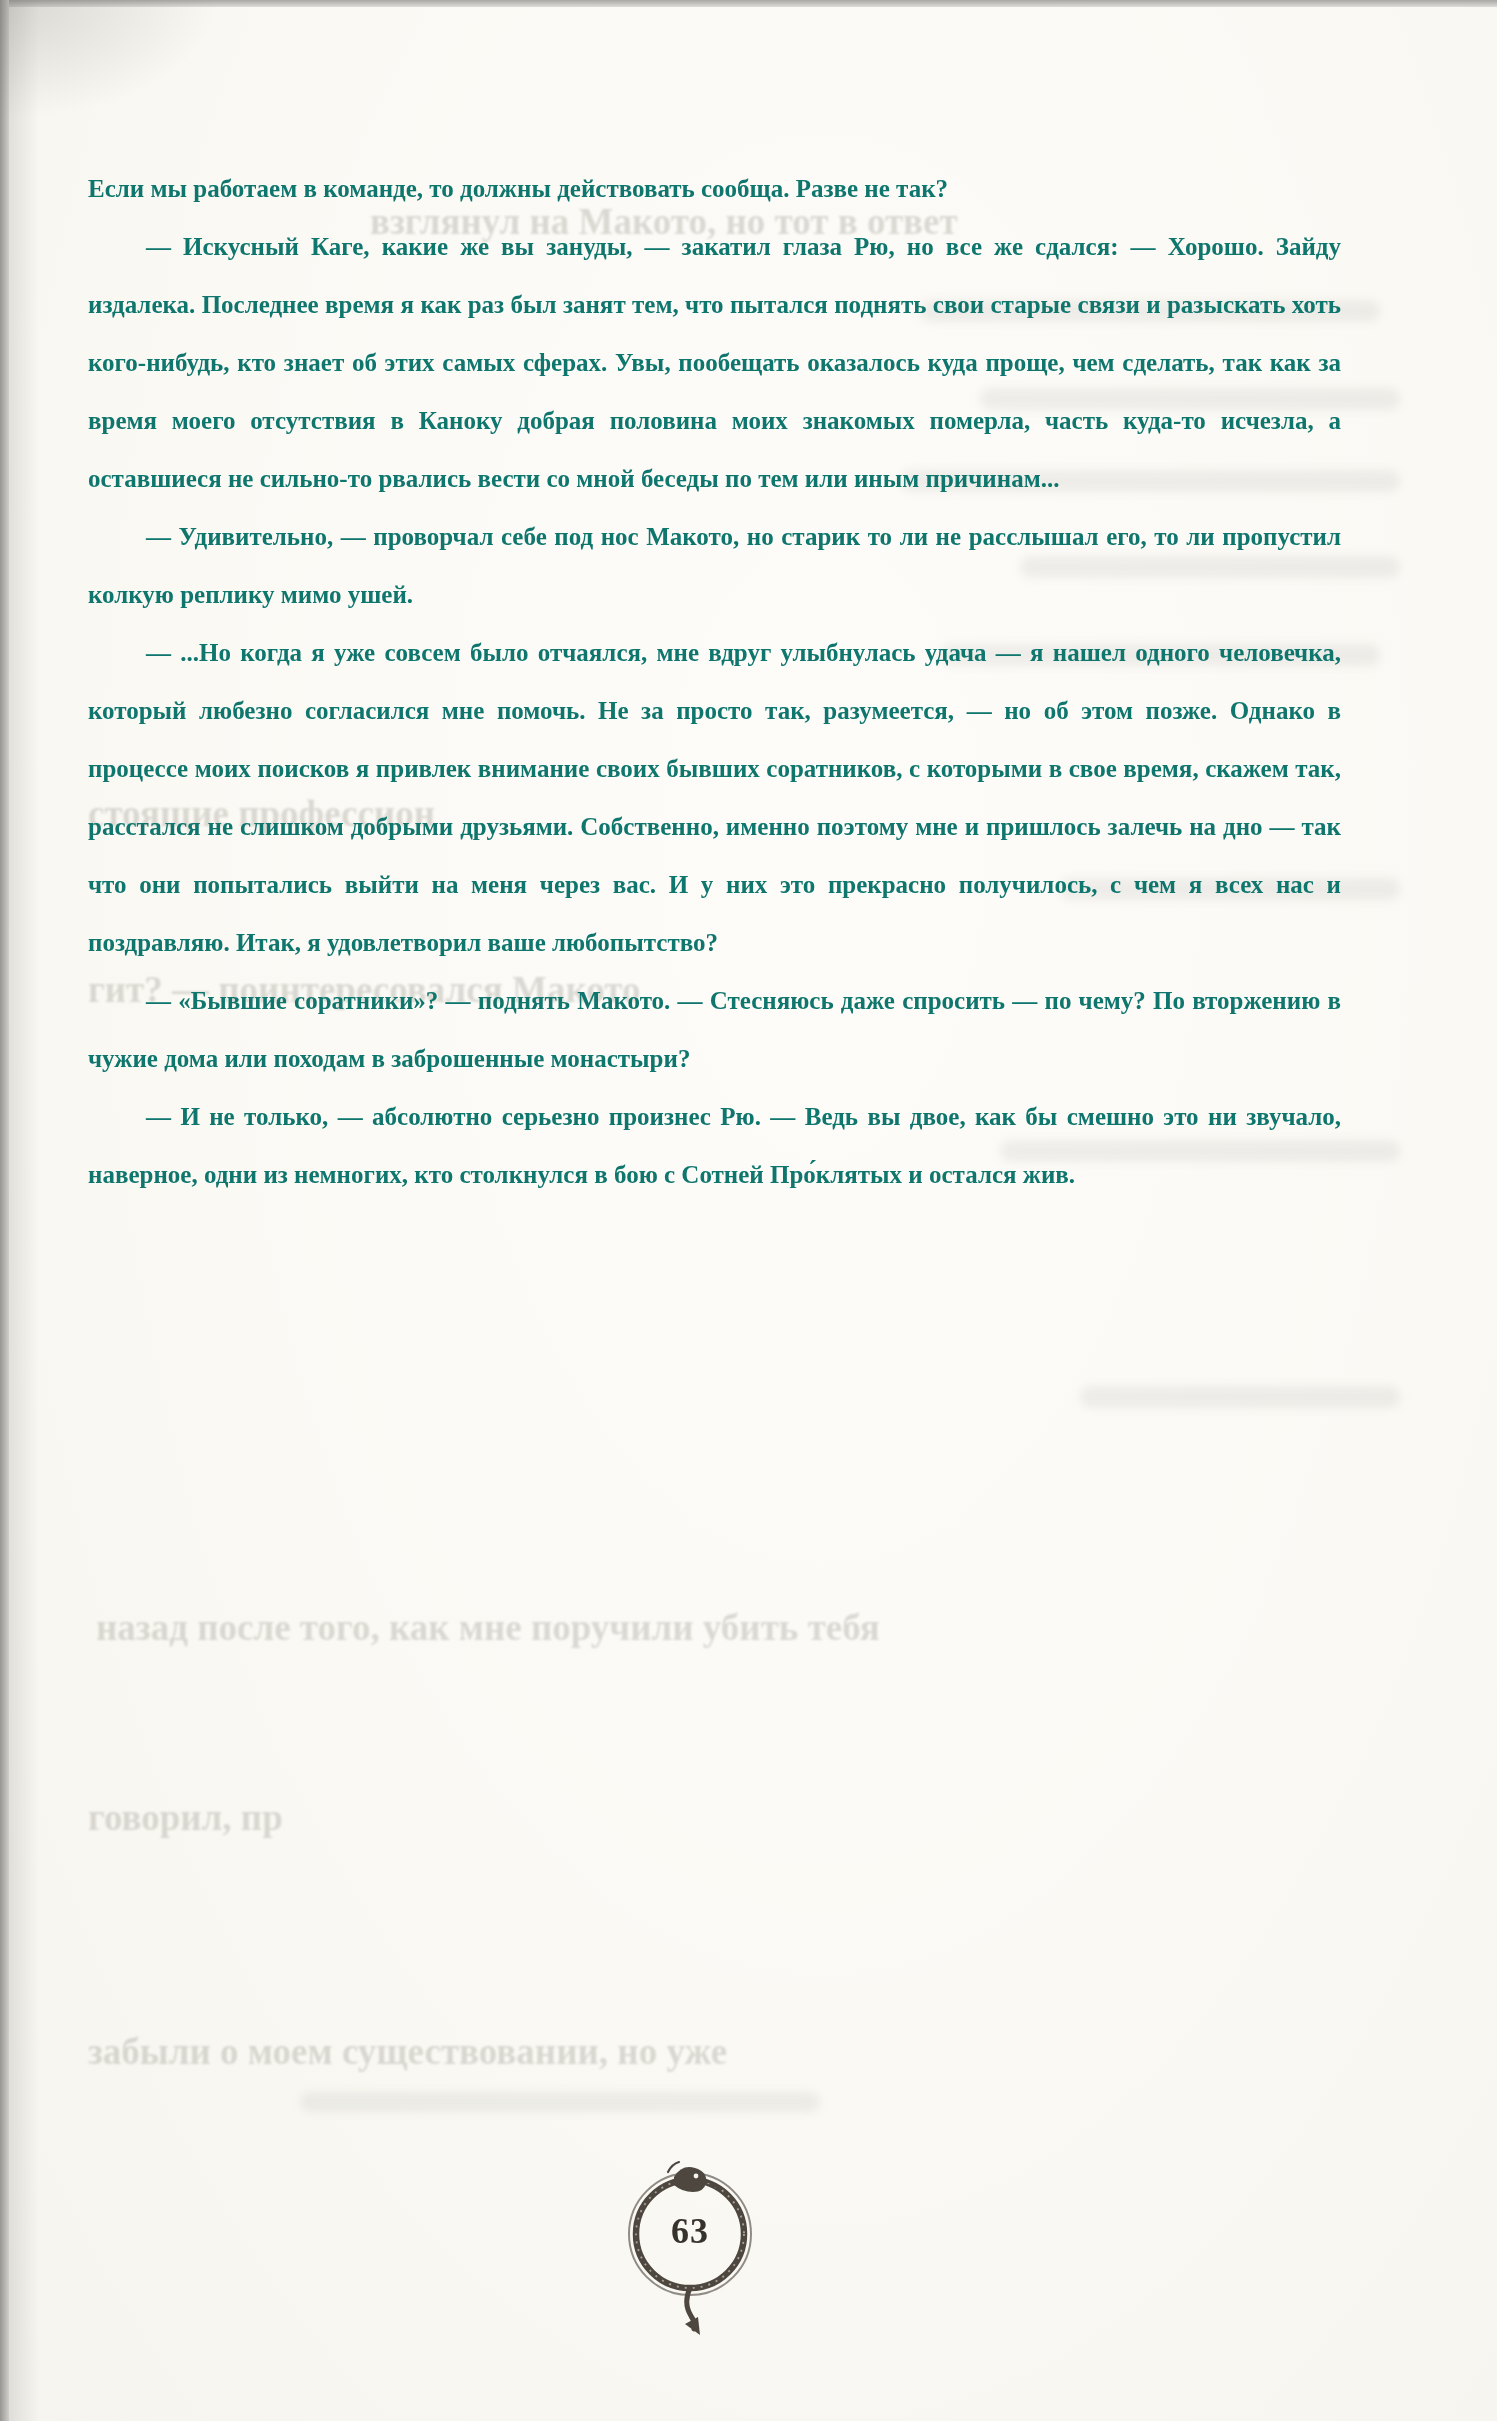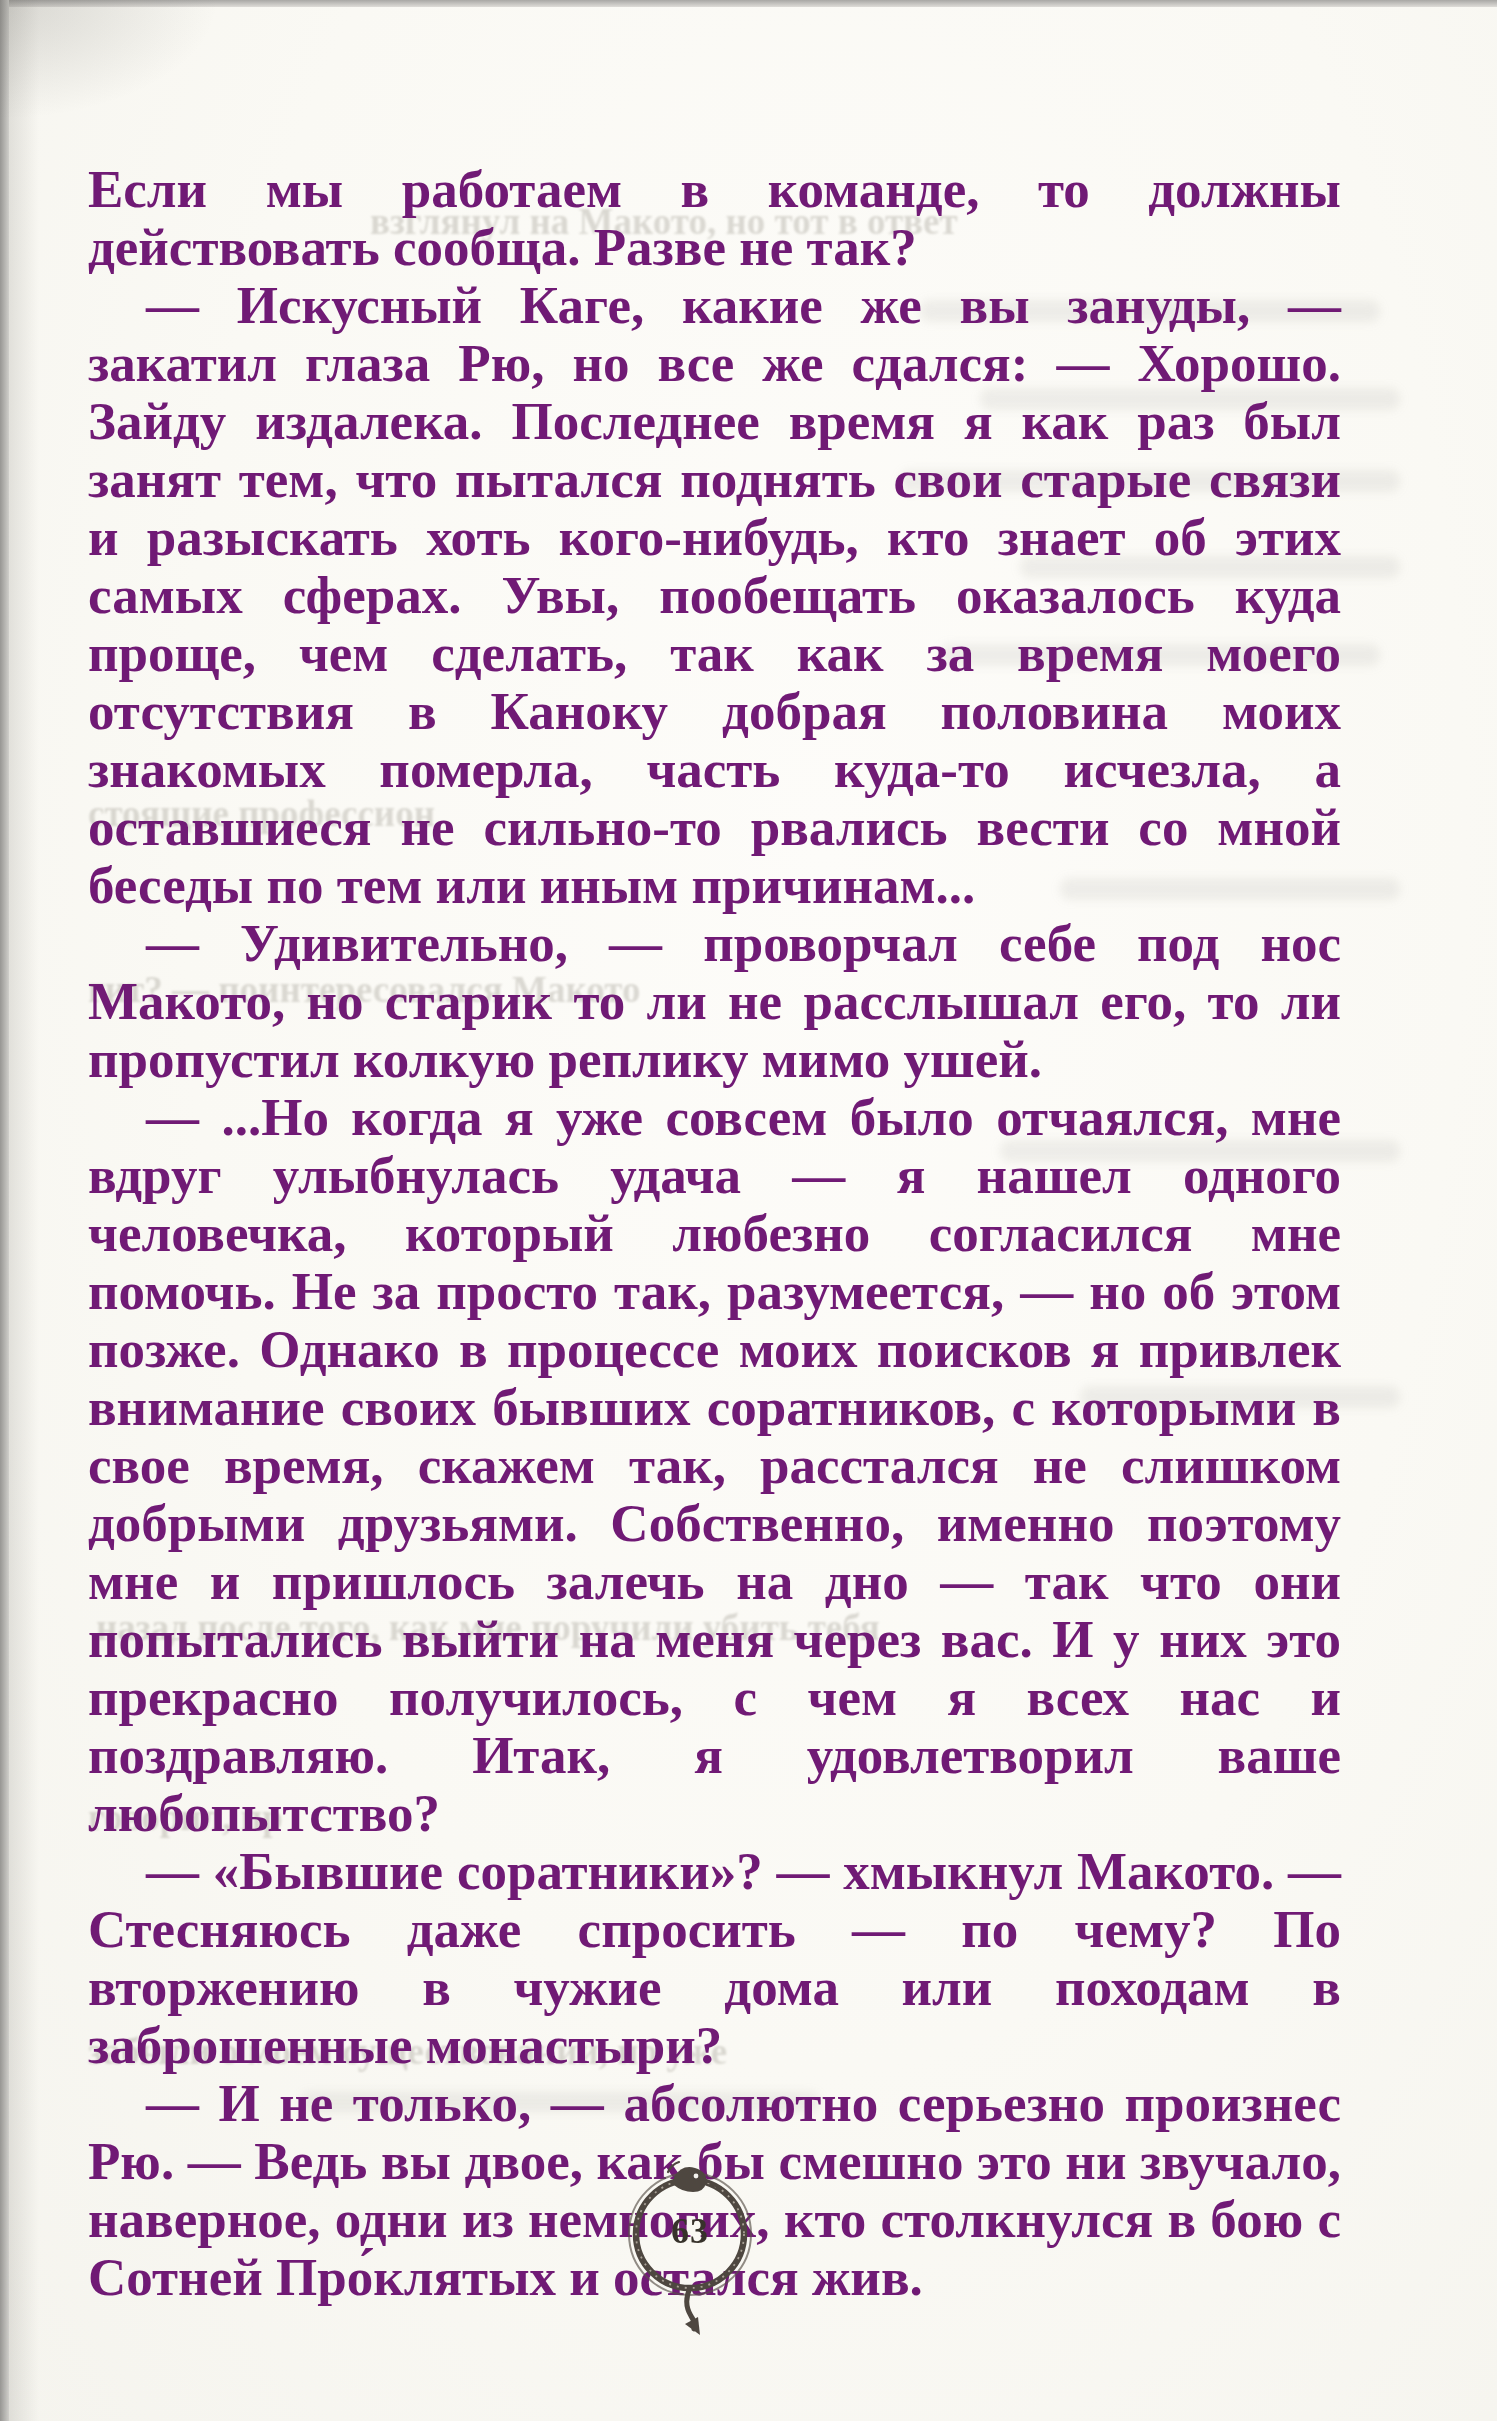--- a/index.html
+++ b/index.html
@@ -31,22 +31,22 @@
     position: absolute; top: 0; left: 0; width: 220px; height: 120px;
     background: radial-gradient(ellipse at 0% 0%, rgba(100,98,92,0.22), rgba(100,98,92,0) 70%);
   }
 
   
   .text-block {
     position: absolute;
     left: 88px;
     right: 156px;
     top: 160px;
-    color: #701a75;
-    font-size: 53px;
+    color: #0f766e;
+    font-size: 25px;
     line-height: 58px;
     font-weight: 600;
     text-align: justify;
     z-index: 3;
   }
   .text-block p { margin: 0; }
   .text-block p.indent { text-indent: 58px; }
 
   
   .bleed-layer { position: absolute; inset: 0; z-index: 1; }
@@ -114,21 +114,21 @@
     <div class="smudge" style="left:1000px; top:1140px; width:400px; height:22px;"></div>
     <div class="smudge" style="left:1080px; top:1386px; width:320px; height:22px;"></div>
     <div class="smudge" style="left:300px; top:2092px; width:520px; height:20px;"></div>
   </div>
 
   <div class="text-block">
     <p class="noindent">Если мы работаем в команде, то должны действовать сообща. Разве не так?</p>
     <p class="indent">— Искусный Каге, какие же вы зануды, — закатил глаза Рю, но все же сдался: — Хорошо. Зайду издалека. Последнее время я как раз был занят тем, что пытался поднять свои старые связи и разыскать хоть кого-нибудь, кто знает об этих самых сферах. Увы, пообещать оказалось куда проще, чем сделать, так как за время моего отсутствия в Каноку добрая половина моих знакомых померла, часть куда-то исчезла, а оставшиеся не сильно-то рвались вести со мной беседы по тем или иным причинам...</p>
     <p class="indent">— Удивительно, — проворчал себе под нос Макото, но старик то ли не расслышал его, то ли пропустил колкую реплику мимо ушей.</p>
     <p class="indent">— ...Но когда я уже совсем было отчаялся, мне вдруг улыбнулась удача — я нашел одного человечка, который любезно согласился мне помочь. Не за просто так, разумеется, — но об этом позже. Однако в процессе моих поисков я привлек внимание своих бывших соратников, с которыми в свое время, скажем так, расстался не слишком добрыми друзьями. Собственно, именно поэтому мне и пришлось залечь на дно — так что они попытались выйти на меня через вас. И у них это прекрасно получилось, с чем я всех нас и поздравляю. Итак, я удовлетворил ваше любопытство?</p>
-    <p class="indent">— «Бывшие соратники»? — хмыкнул Макото. — Стесняюсь даже спросить — по чему? По вторжению в чужие дома или походам в заброшенные монастыри?</p>
+    <p class="indent">— «Бывшие соратники»? — поднять Макото. — Стесняюсь даже спросить — по чему? По вторжению в чужие дома или походам в заброшенные монастыри?</p>
     <p class="indent">— И не только, — абсолютно серьезно произнес Рю. — Ведь вы двое, как бы смешно это ни звучало, наверное, одни из немногих, кто столкнулся в бою с Сотней Про́клятых и остался жив.</p>
   </div>
 
   <div class="folio">
     <svg width="160" height="192" viewBox="0 0 160 192">
 
       <circle cx="80" cy="84" r="61" fill="none" stroke="#575048" stroke-width="2" opacity="0.65"></circle>
 
       <circle cx="80" cy="84" r="54" fill="none" stroke="#4e4740" stroke-width="6.5"></circle>
 

